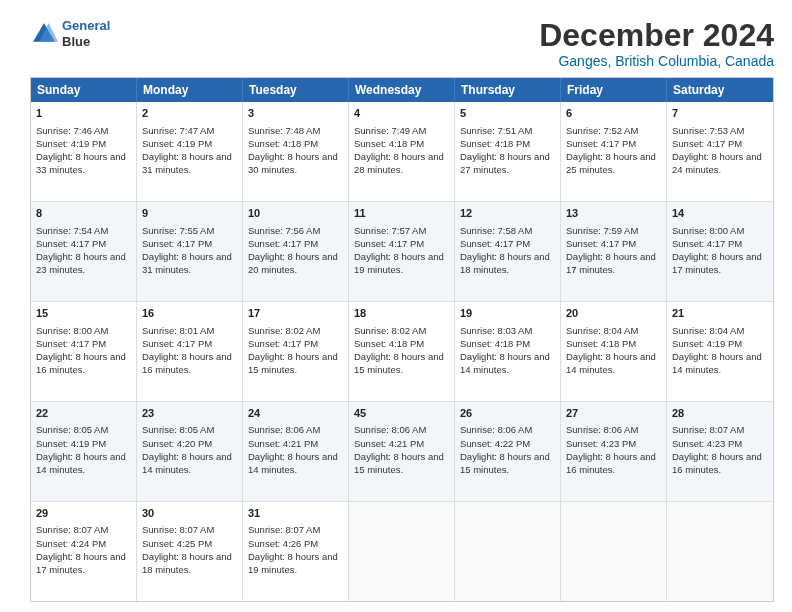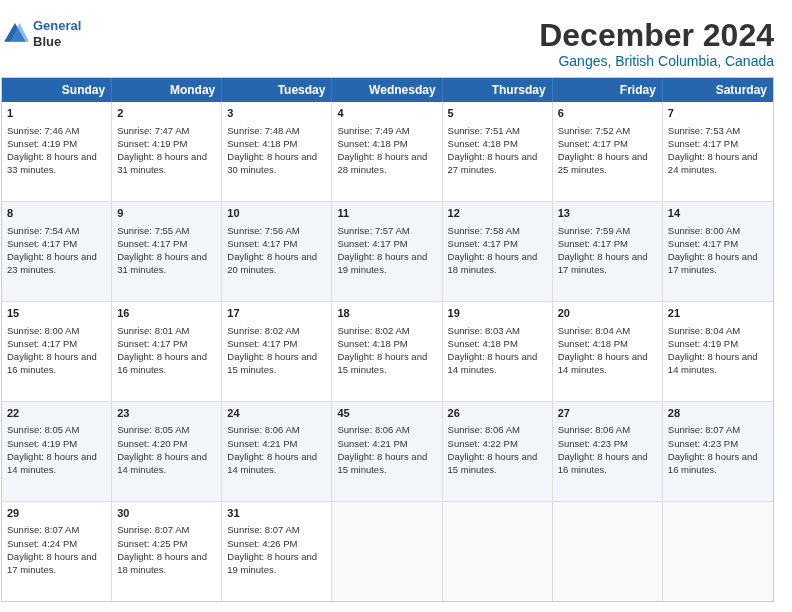--- a/index.html
+++ b/index.html
@@ -6,21 +6,21 @@
     body {
       font-family: Arial, sans-serif;
       background: #fff;
       width: 792px;
       height: 612px;
       overflow: hidden;
     }
     .page {
       width: 792px;
       height: 612px;
-      padding: 18px 18px 10px 1px;
+      padding: 18px 18px 10px 30px;
       display: flex;
       flex-direction: column;
     }
     .header {
       display: flex;
       justify-content: space-between;
       align-items: flex-start;
       margin-bottom: 8px;
     }
     .logo {
@@ -61,21 +61,21 @@
     .cal-header-row {
       display: grid;
       grid-template-columns: repeat(7, 1fr);
       background: #2566af;
     }
     .cal-header-cell {
       color: #fff;
       font-size: 12px;
       font-weight: bold;
       padding: 5px 6px;
-      text-align: right;
+      text-align: left;
       border-right: 1px solid #3a7bc8;
     }
     .cal-header-cell:last-child { border-right: none; }
     .cal-body {
       flex: 1;
       display: flex;
       flex-direction: column;
     }
     .cal-row {
       display: grid;

